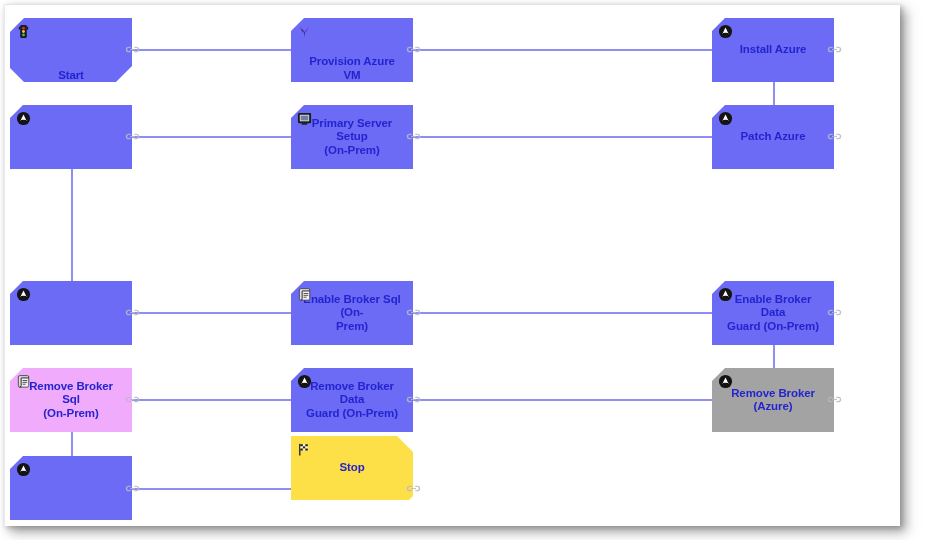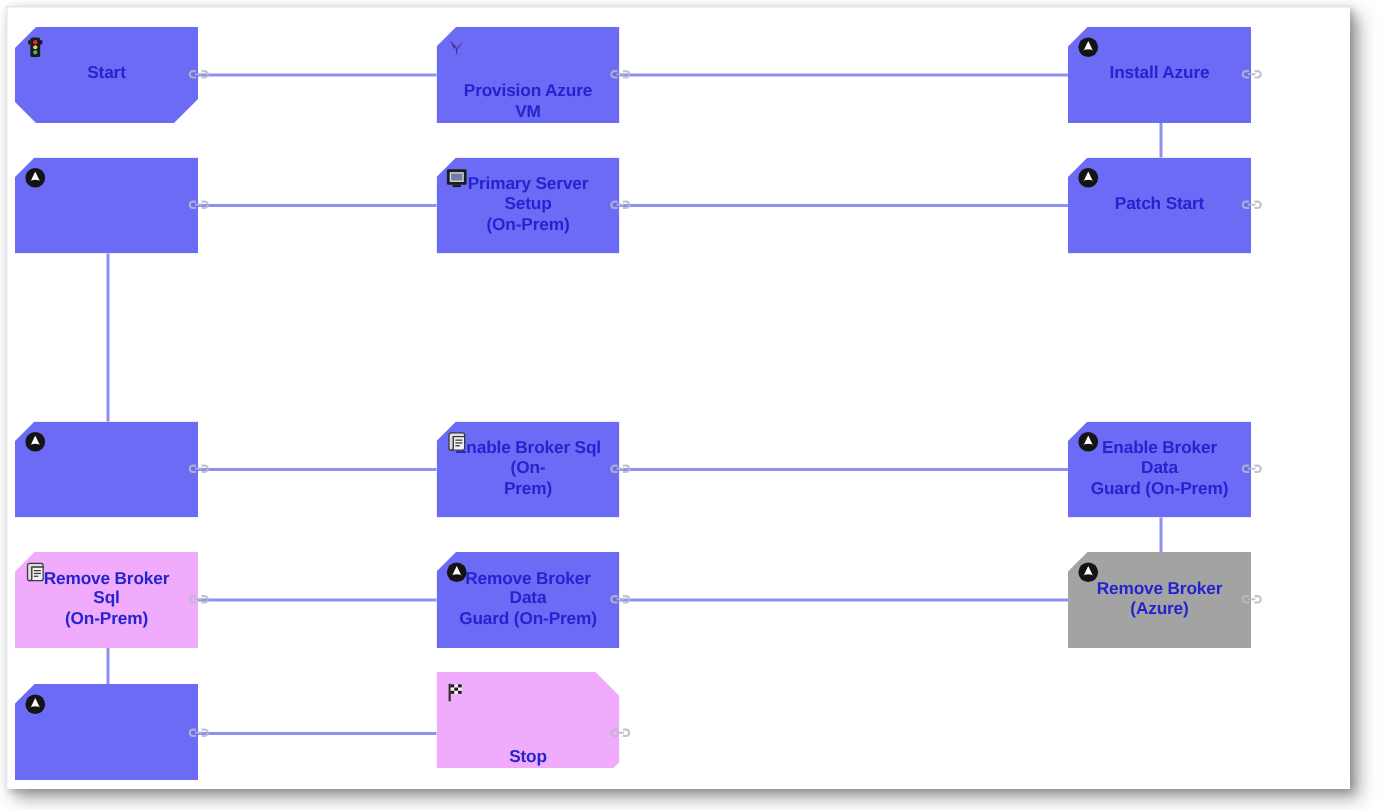--- a/index.html
+++ b/index.html
@@ -53,20 +53,21 @@
     overflow:visible;
   }
   
   .shape-task {
     clip-path: polygon(13px 0, 100% 0, 100% 100%, 0 100%, 0 13px);
   }
   
   .shape-start {
     clip-path: polygon(14px 0, 100% 0, 100% calc(100% - 16px),
                        calc(100% - 16px) 100%, 14px 100%, 0 calc(100% - 14px), 0 14px);
+    align-items: flex-end;
   }
   
   .shape-stop {
     clip-path: polygon(0 0, calc(100% - 16px) 0, 100% 16px,
                        100% calc(100% - 4px), calc(100% - 4px) 100%, 0 100%);
   }
 
   .node-label { position:relative; z-index:2; pointer-events:none; }
 
   
@@ -136,21 +137,21 @@
               <rect x="1" y="2" width="14" height="11" rx="1" fill="#1c1c1c"></rect>
               <rect x="3" y="4" width="10" height="7" fill="#cdd7e8"></rect>
               <rect x="4" y="5" width="8" height="5" fill="#6f7f9c"></rect>
               <rect x="5" y="13" width="6" height="1.6" fill="#1c1c1c"></rect>
             </svg></span><span class="node-label">Primary Server Setup
 (On-Prem)</span></div>
         <div class="node shape-task" style="left: 708px; top: 101px; width: 122px; height: 64px; background: rgb(107, 107, 245); color: rgb(36, 36, 207);"><span class="node-icon"><svg viewBox="0 0 16 16">
               <circle cx="8" cy="8" r="7" fill="#141414"></circle>
               <path d="M8 3.6 L11.4 10.6 L4.6 10.6 Z" fill="#ffffff"></path>
               <ellipse cx="8" cy="10.6" rx="3.4" ry="1.25" fill="#141414"></ellipse>
-            </svg></span><span class="node-label">Patch Start</span></div>
+            </svg></span><span class="node-label">Patch Azure</span></div>
         <div class="node shape-task" style="left: 6px; top: 277px; width: 122px; height: 64px; background: rgb(107, 107, 245); color: rgb(36, 36, 207);"><span class="node-icon"><svg viewBox="0 0 16 16">
               <circle cx="8" cy="8" r="7" fill="#141414"></circle>
               <path d="M8 3.6 L11.4 10.6 L4.6 10.6 Z" fill="#ffffff"></path>
               <ellipse cx="8" cy="10.6" rx="3.4" ry="1.25" fill="#141414"></ellipse>
             </svg></span></div>
         <div class="node shape-task" style="left: 287px; top: 277px; width: 122px; height: 64px; background: rgb(107, 107, 245); color: rgb(36, 36, 207);"><span class="node-icon"><svg viewBox="0 0 16 16">
               <path d="M2.5 3.2 Q2.5 1.7 4.2 1.7 L12 1.7 Q13.6 1.7 13.6 3.2 L13.6 4.3 L5.6 4.3 L5.6 12.4 Q5.6 14 4 14 Q2.5 14 2.5 12.4 Z" fill="#dcdce4" stroke="#3a3a3a" stroke-width="0.9"></path>
               <path d="M5.6 4.3 L13.6 4.3 L13.6 12.4 Q13.6 14 12 14 L4 14 Q5.6 14 5.6 12.4 Z" fill="#f2f2f6" stroke="#3a3a3a" stroke-width="0.9"></path>
               <rect x="7" y="6.4" width="5" height="0.9" fill="#3a3a3a"></rect>
               <rect x="7" y="8.4" width="5" height="0.9" fill="#3a3a3a"></rect>
@@ -180,21 +181,21 @@
         <div class="node shape-task" style="left: 708px; top: 364px; width: 122px; height: 64px; background: #a3a3a3; color: rgb(36, 36, 207);"><span class="node-icon"><svg viewBox="0 0 16 16">
               <circle cx="8" cy="8" r="7" fill="#141414"></circle>
               <path d="M8 3.6 L11.4 10.6 L4.6 10.6 Z" fill="#ffffff"></path>
               <ellipse cx="8" cy="10.6" rx="3.4" ry="1.25" fill="#141414"></ellipse>
             </svg></span><span class="node-label">Remove Broker (Azure)</span></div>
         <div class="node shape-task" style="left: 6px; top: 452px; width: 122px; height: 64px; background: rgb(107, 107, 245); color: rgb(36, 36, 207);"><span class="node-icon"><svg viewBox="0 0 16 16">
               <circle cx="8" cy="8" r="7" fill="#141414"></circle>
               <path d="M8 3.6 L11.4 10.6 L4.6 10.6 Z" fill="#ffffff"></path>
               <ellipse cx="8" cy="10.6" rx="3.4" ry="1.25" fill="#141414"></ellipse>
             </svg></span></div>
-        <div class="node shape-stop" style="left: 287px; top: 444px; width: 122px; height: 64px; background: #f0abfc; color: rgb(36, 36, 207); align-items: flex-end;"><span class="node-icon"><svg viewBox="0 0 16 16">
+        <div class="node shape-stop" style="left: 287px; top: 432px; width: 122px; height: 64px; background: #fde047; color: rgb(36, 36, 207);"><span class="node-icon"><svg viewBox="0 0 16 16">
               <rect x="2.2" y="2" width="1.5" height="12.4" fill="#2a2a2a"></rect>
               <g>
                 <rect x="3.7" y="2.4" width="2.6" height="2.3" fill="#1d1d1d"></rect>
                 <rect x="6.3" y="2.4" width="2.6" height="2.3" fill="#f4f4f4"></rect>
                 <rect x="8.9" y="2.4" width="2.6" height="2.3" fill="#1d1d1d"></rect>
                 <rect x="3.7" y="4.7" width="2.6" height="2.3" fill="#f4f4f4"></rect>
                 <rect x="6.3" y="4.7" width="2.6" height="2.3" fill="#1d1d1d"></rect>
                 <rect x="8.9" y="4.7" width="2.6" height="2.3" fill="#f4f4f4"></rect>
                 <rect x="3.7" y="7.0" width="2.6" height="2.1" fill="#1d1d1d"></rect>
                 <rect x="6.3" y="7.0" width="2.6" height="2.1" fill="#f4f4f4"></rect>

